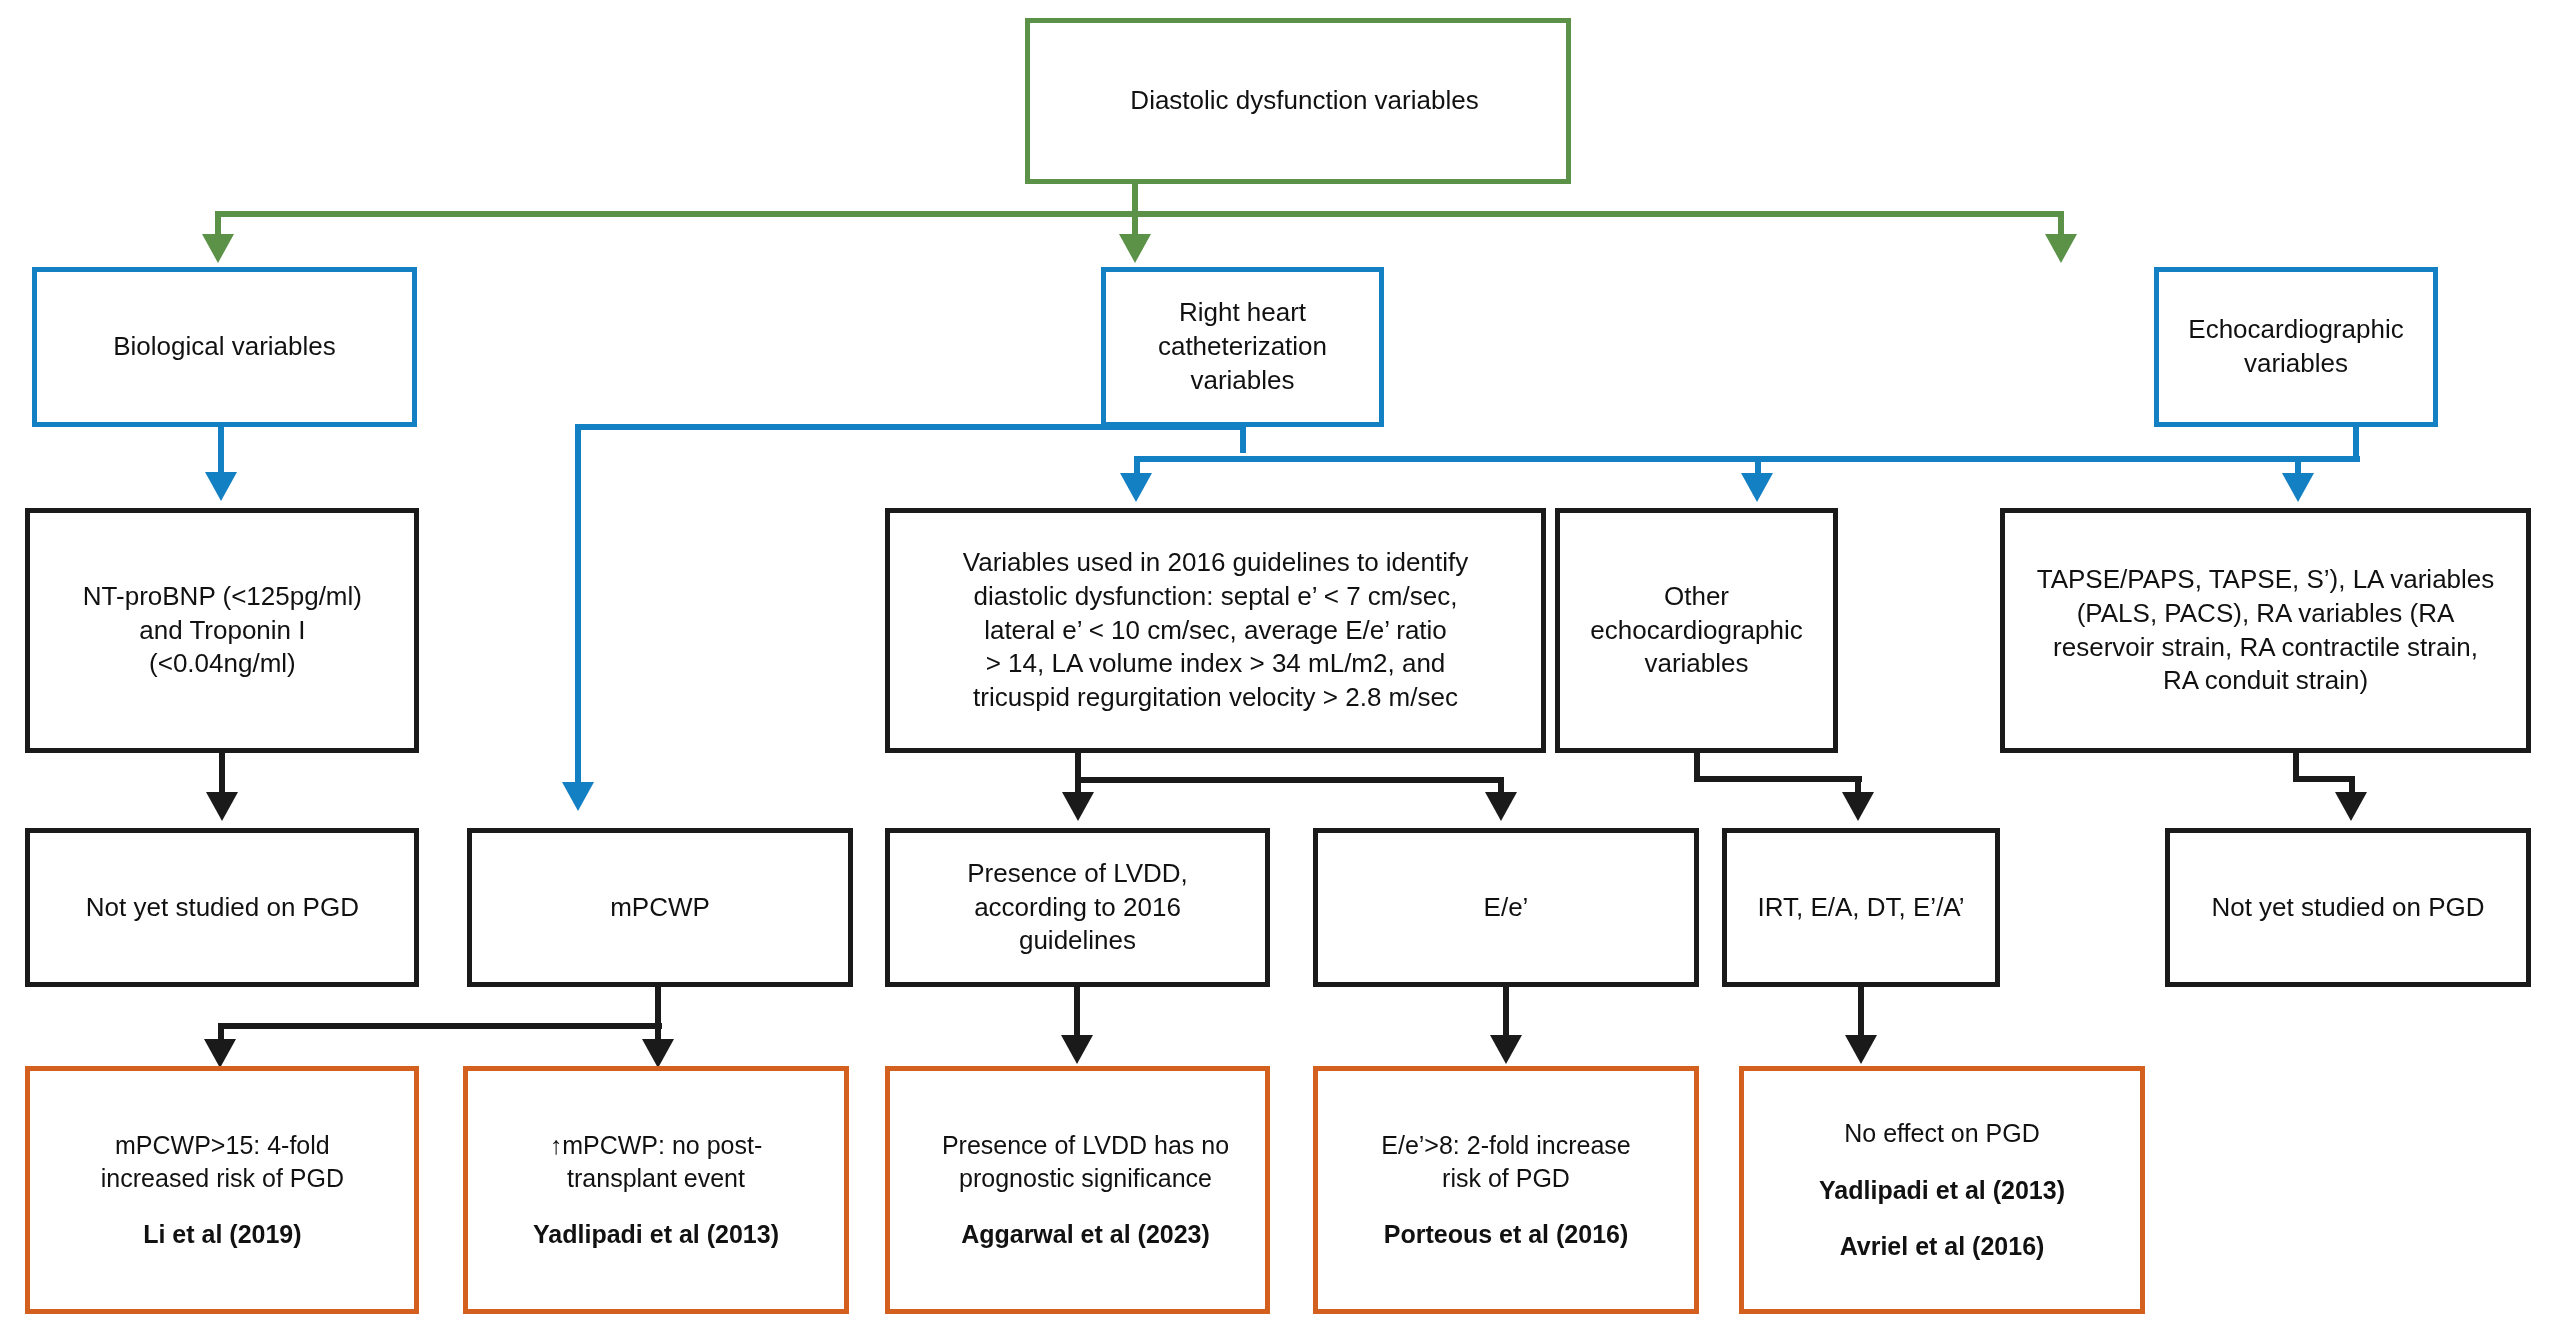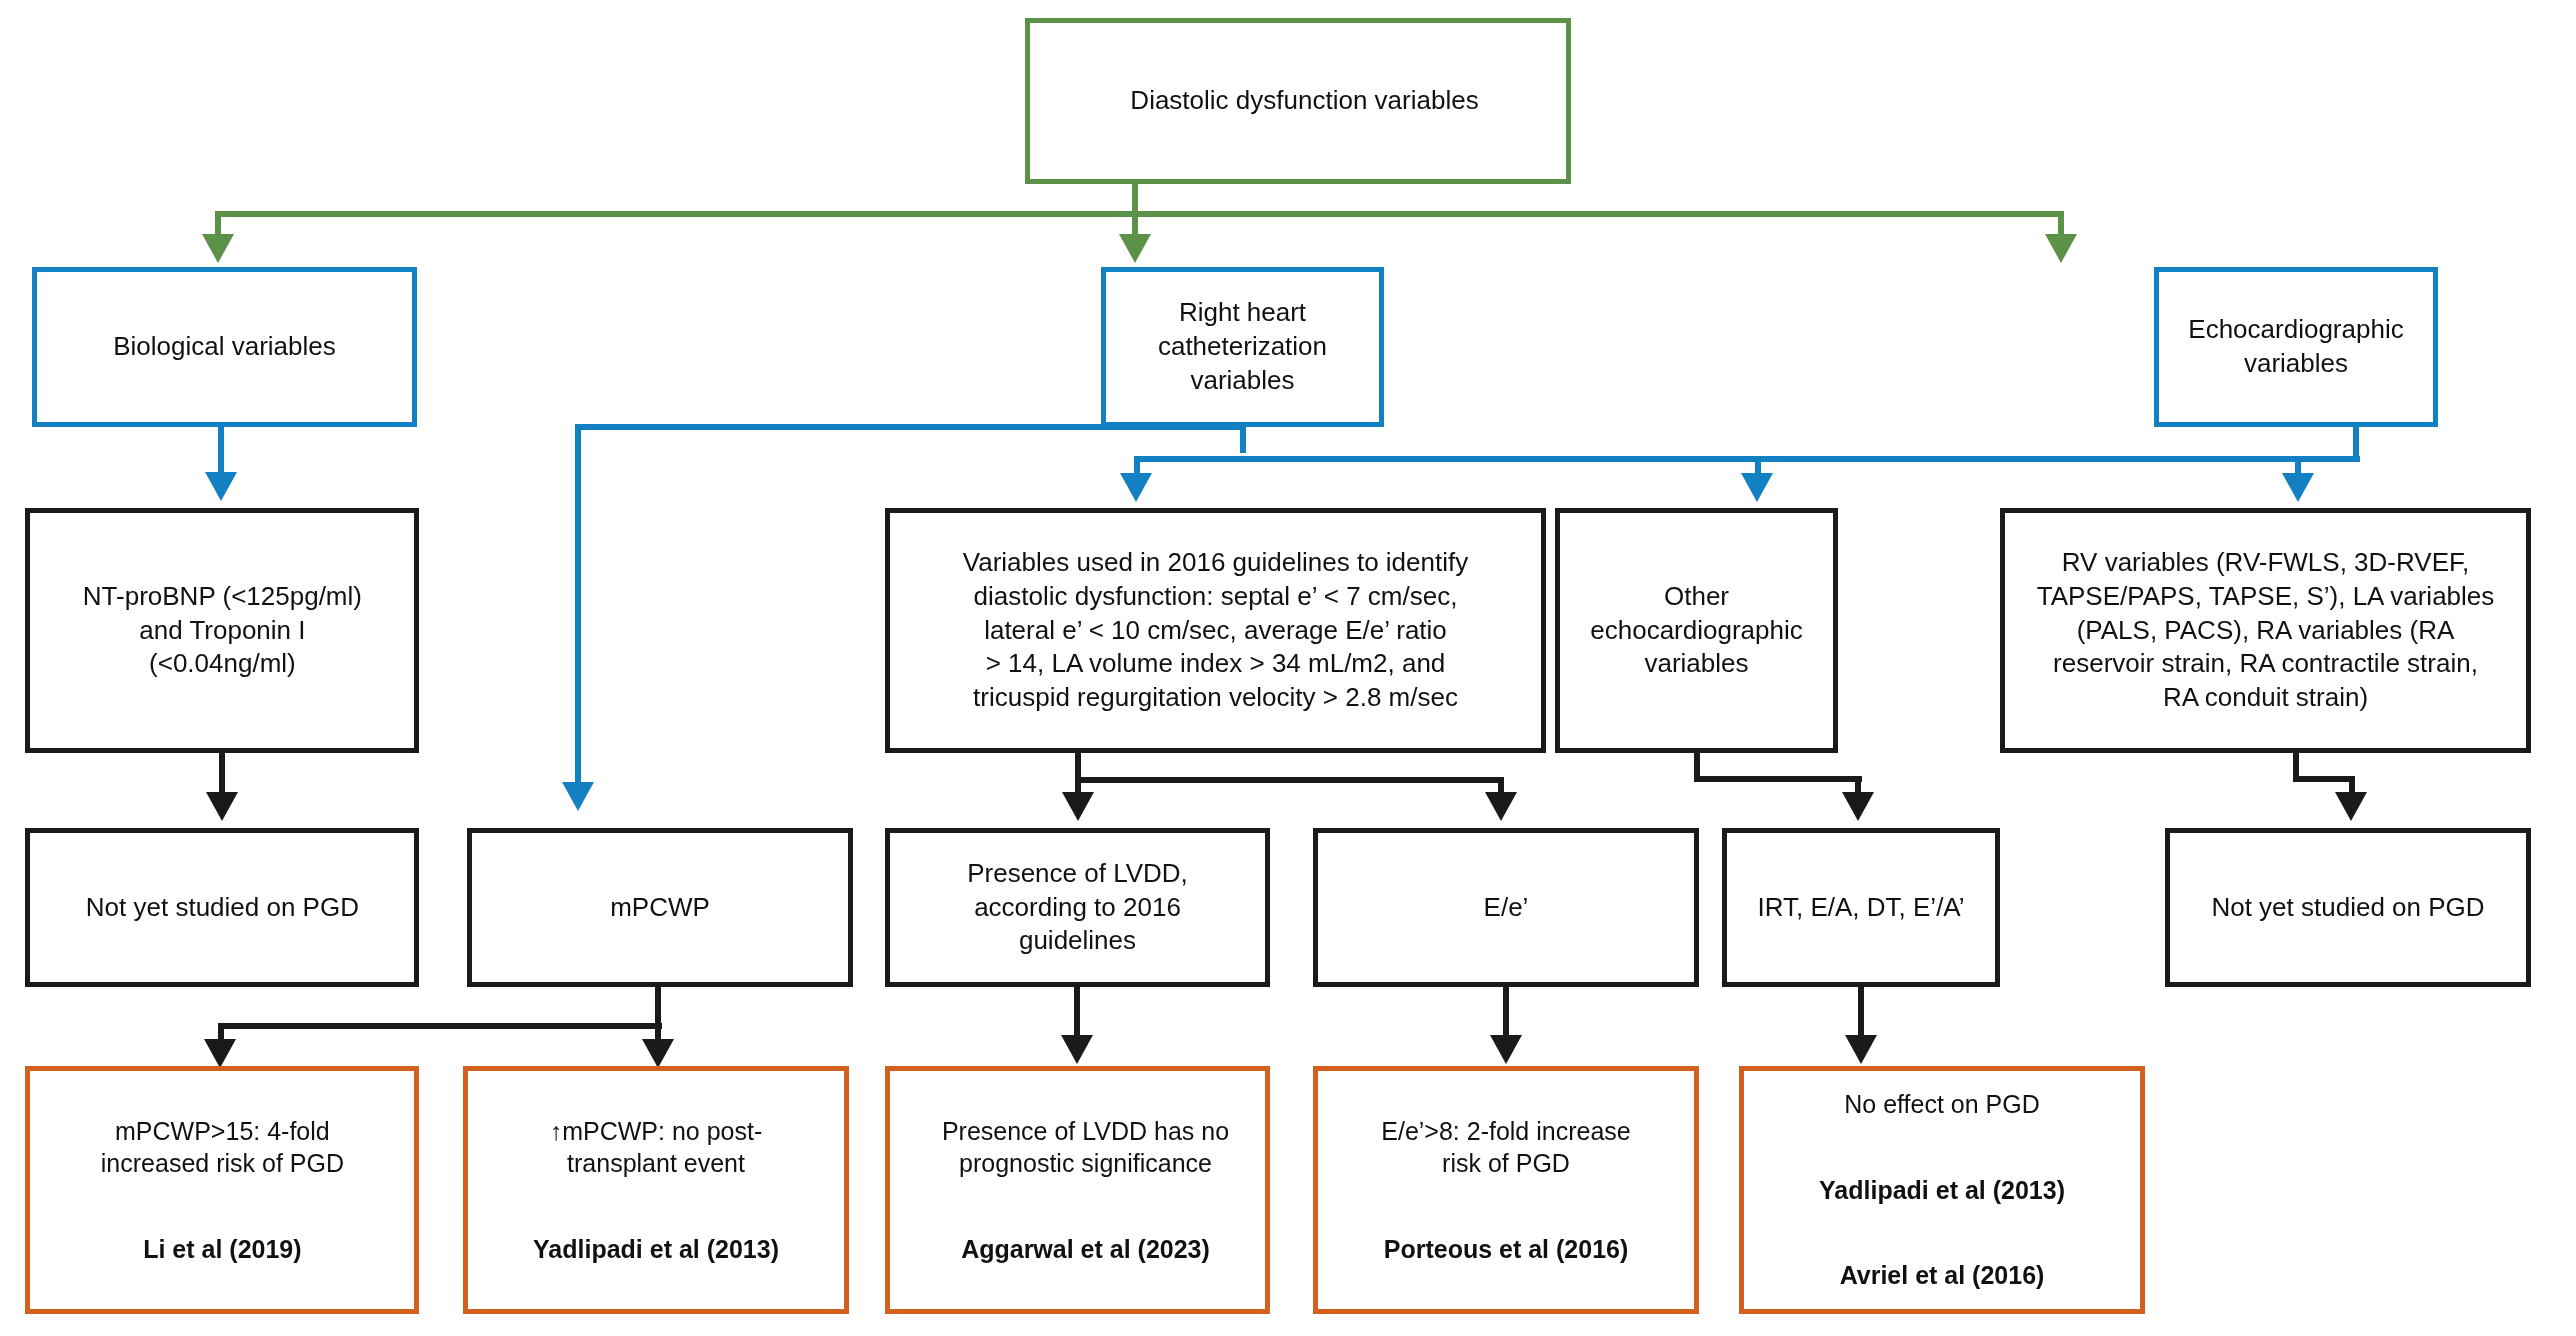--- a/index.html
+++ b/index.html
@@ -6,21 +6,21 @@
   body{font-family:"Liberation Sans",sans-serif;}
   #stage{position:relative;width:2576px;height:1337px;background:#fff;overflow:hidden;}
   .box{position:absolute;box-sizing:border-box;background:#fff;display:flex;
        flex-direction:column;align-items:center;justify-content:center;text-align:center;
        color:#111;line-height:1.30;}
   .green{border:5.7px solid #5B9248;}
   .blue{border:5.7px solid #1380C4;}
   .black{border:5.7px solid #1A1A1A;}
   .orange{border:5.7px solid #D4601F;}
   .bold{font-weight:normal;padding-left:13px;}
-  .cite{font-weight:bold;margin-top:29px;}
+  .cite{font-weight:bold;}
   .ln{position:absolute;background:#1A1A1A;}
   .ln.g{background:#5B9248;}
   .ln.b{background:#1380C4;}
   .ar{position:absolute;width:0;height:0;border-left:16.5px solid transparent;
       border-right:16.5px solid transparent;border-top:29px solid #1A1A1A;}
   .ar.g{border-top-color:#5B9248;}
   .ar.b{border-top-color:#1380C4;}
   .t18{font-size:26px;}
   .t17{font-size:25px;}
   .gap{height:24px;}
@@ -124,21 +124,20 @@
     <div>&gt; 14, LA volume index &gt; 34 mL/m2, and</div>
     <div>tricuspid regurgitation velocity &gt; 2.8 m/sec</div>
   </div>
 
   <div class="box black t18" style="left:1555px;top:508px;width:283px;height:245px;">
     <div>Other echocardiographic</div>
     <div>variables</div>
   </div>
 
   <div class="box black t18" style="left:2000px;top:508px;width:531px;height:245px;">
-    <div>RV variables (RV-FWLS, 3D-RVEF,</div>
     <div>TAPSE/PAPS, TAPSE, S’), LA variables</div>
     <div>(PALS, PACS), RA variables (RA</div>
     <div>reservoir strain, RA contractile strain,</div>
     <div>RA conduit strain)</div>
   </div>
 
   <div class="box black t18" style="left:25.4px;top:828px;width:394px;height:159px;">
     <div>Not yet studied on PGD</div>
   </div>
 

